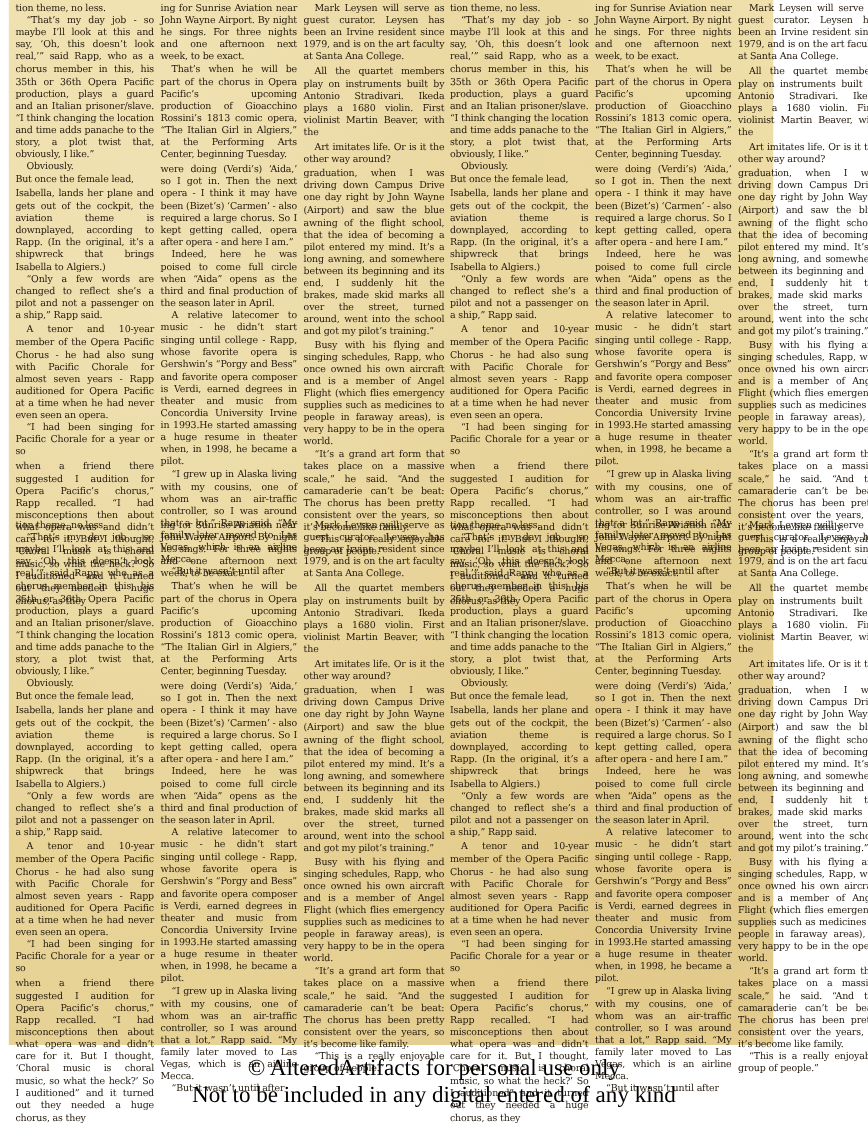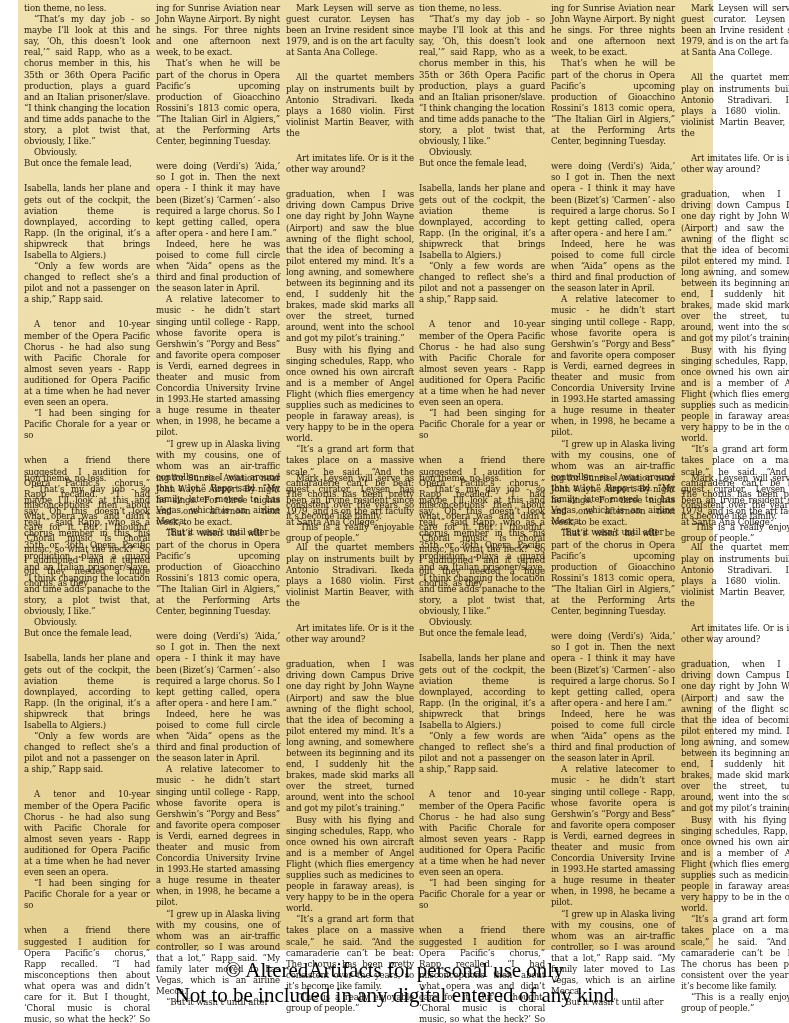--- a/index.html
+++ b/index.html
@@ -1,39 +1,39 @@
 <!DOCTYPE html>
 <html><head>
   <meta charset="utf-8">
   <style>
     html, body { margin: 0; padding: 0; background: #ffffff; }
     body { width: 789px; height: 1023px; position: relative; overflow: hidden; }
     .sheet {
-      position: absolute; left: 18px; top: 0; width: 695px; height: 950px;
+      position: absolute; left: 8px; top: 0; width: 695px; height: 950px;
       background:
         radial-gradient(ellipse at 20% 30%, rgba(255,255,255,0.18), rgba(0,0,0,0) 55%),
         radial-gradient(ellipse at 85% 80%, rgba(190,150,70,0.18), rgba(0,0,0,0) 50%),
         radial-gradient(ellipse at 60% 10%, rgba(200,160,80,0.12), rgba(0,0,0,0) 45%),
         linear-gradient(180deg, #efdfaa 0%, #ead79c 50%, #e7d295 100%);
     }
     .tile {
       position: absolute; width: 394px; height: 475px; box-sizing: border-box;
       padding: 3px 4px 0 6px;
       display: grid; grid-template-columns: 126px 124px 128px; column-gap: 6px;
       font-family: "DejaVu Serif", serif; font-size: 8.6px; line-height: 11.1px;
       color: #241a0e; letter-spacing: -0.15px;
     }
     .tile-tl { left: 0; top: 0; }
     .tile-tr { left: 395px; top: 0; }
     .tile-bl { left: 0; top: 470px; }
     .tile-br { left: 395px; top: 470px; }
     .col { text-align: justify; }
     .col p { margin: 0; text-indent: 10px; }
     .col p.noindent { text-indent: 0; }
-    .col p.gap { margin-top: 14px; }
+    .col p.gap { margin-top: 2px; }
     .footer {
       position: absolute; left: 0; top: 958px; width: 789px; text-align: center;
       font-family: "Liberation Serif", serif; color: #000; font-size: 21px; line-height: 25px;
     }
   </style>
 </head>
 <body>
 
 <div class="sheet">
 

